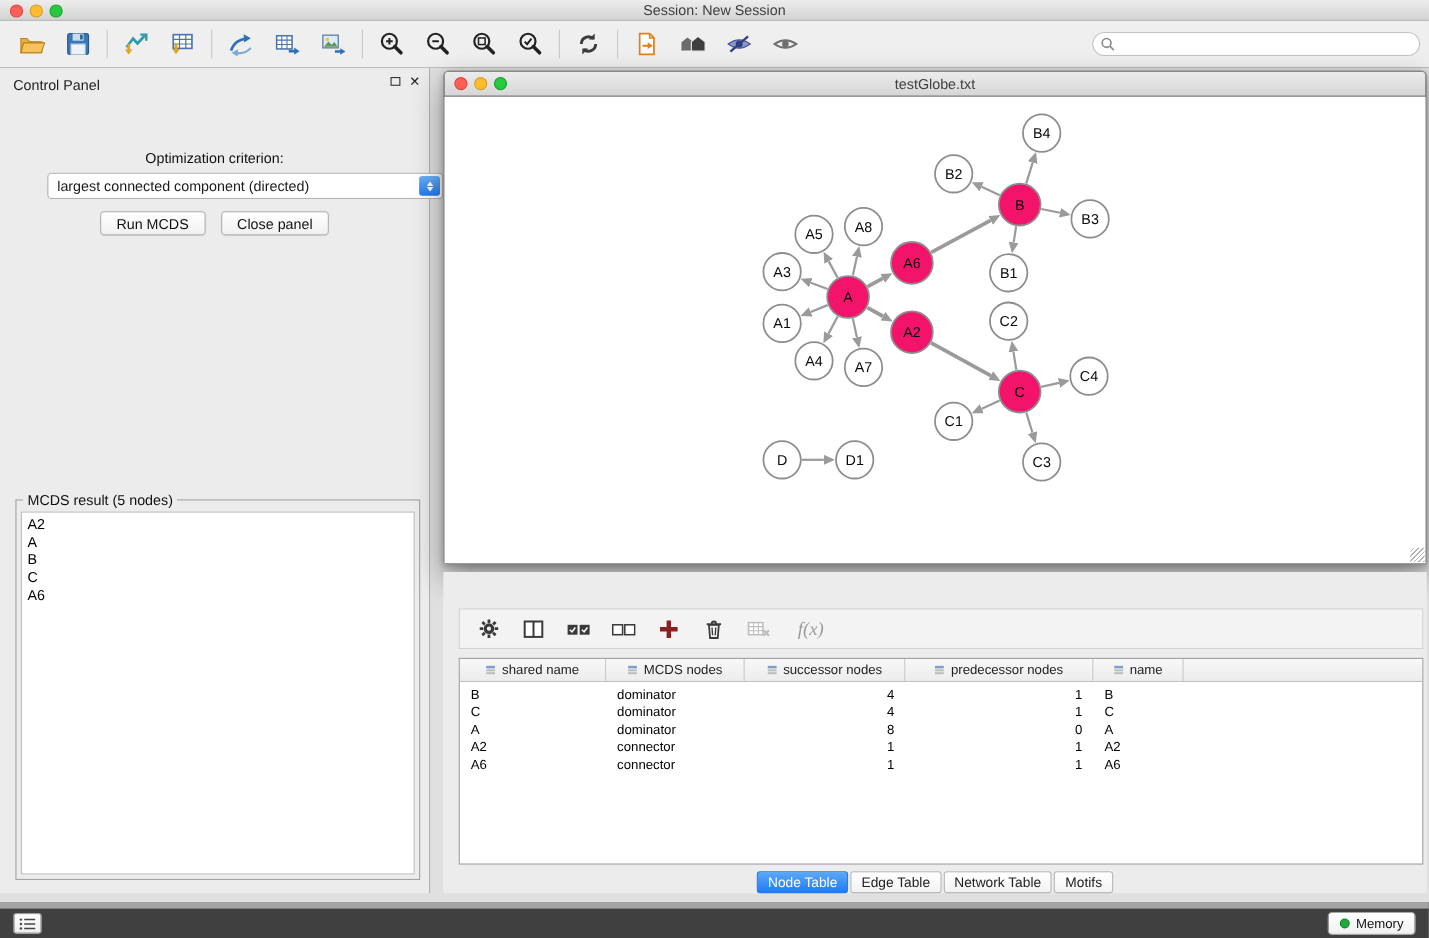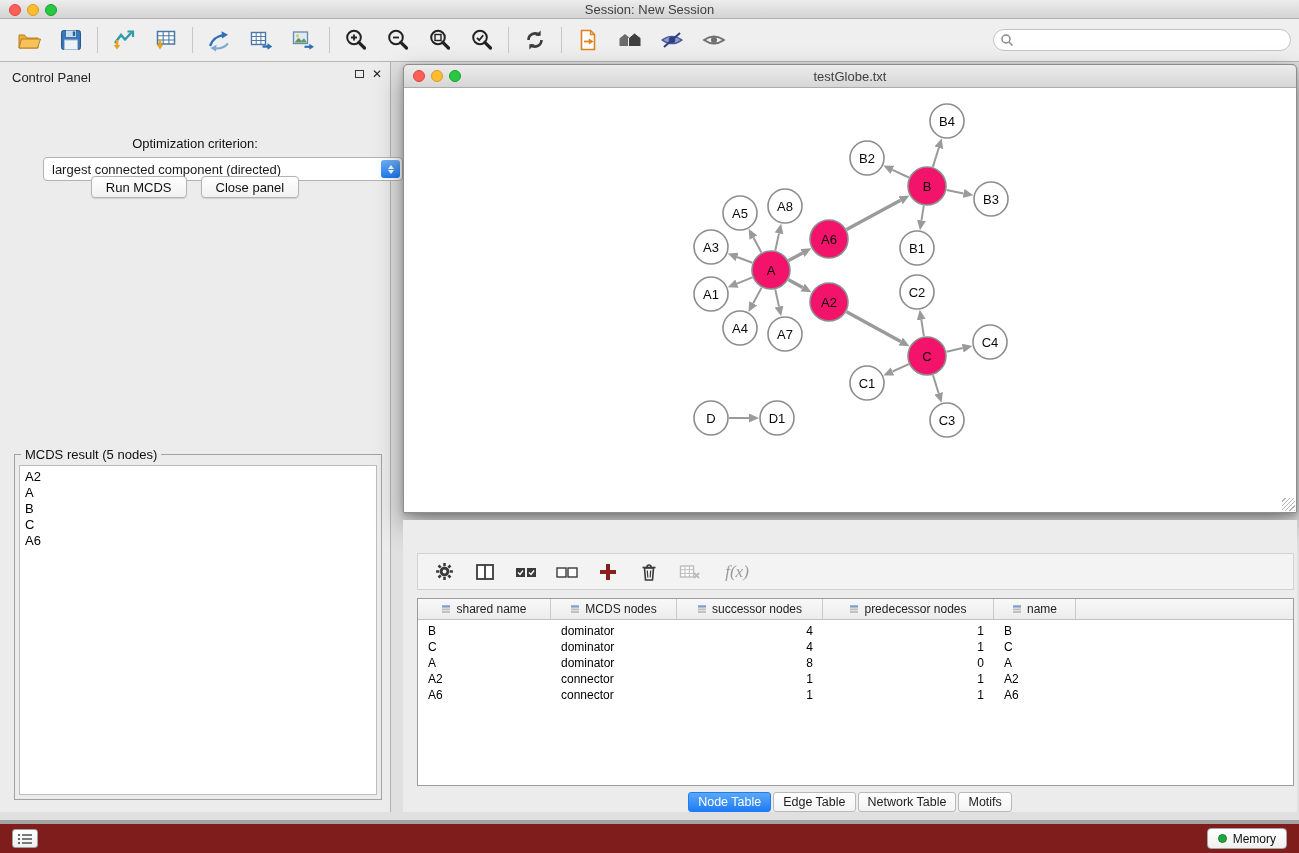--- a/index.html
+++ b/index.html
@@ -50,21 +50,21 @@
 
   .opt-label{position:absolute;top:74px;left:0;width:100%;text-align:center;font-size:13px;color:#111;}
   .dropdown{position:absolute;top:95px;left:43px;width:360px;height:24px;background:#fff;
     border:1px solid #b2b2b2;border-radius:4px;display:flex;align-items:center;padding-left:8px;font-size:13px;}
   .dropdown-stepper{position:absolute;right:2px;top:2px;width:19px;height:18px;border-radius:3px;
     background:linear-gradient(#6fb1f8,#1e7cf3);display:flex;flex-direction:column;align-items:center;justify-content:center;gap:1px;}
   .step-up,.step-down{width:0;height:0;border-left:3.5px solid transparent;border-right:3.5px solid transparent;}
   .step-up{border-bottom:4px solid #fff;}
   .step-down{border-top:4px solid #fff;}
 
-  .btn-row{position:absolute;top:114px;left:0;width:100%;display:flex;justify-content:center;gap:14px;}
+  .btn-row{position:absolute;top:130px;left:0;width:100%;display:flex;justify-content:center;gap:14px;}
   .mac-btn{height:22px;padding:0 14px;border:1px solid #b3b3b3;border-radius:4px;
     background:linear-gradient(#ffffff,#f1f1f1);font-family:inherit;font-size:13px;color:#111;
     display:flex;align-items:center;box-shadow:0 0.5px 1px rgba(0,0,0,0.12);}
 
   .result-box{position:absolute;left:14px;top:392px;width:368px;height:346px;
     border:1px solid #a2a2a2;background:#ececec;}
   .result-legend{position:absolute;top:-8px;left:6px;background:#ececec;padding:0 4px;font-size:13px;color:#111;}
   .result-list{position:absolute;left:4px;right:4px;top:10px;bottom:4px;background:#fff;
     border:1px solid #bdbdbd;overflow:auto;padding:3px 0;}
   .list-item{font-size:13px;line-height:16px;padding:0 5px;color:#000;}
@@ -105,22 +105,22 @@
   .tr{display:flex;height:16px;align-items:center;}
   .td{font-size:12px;color:#000;white-space:nowrap;overflow:hidden;}
   .td.align-left{text-align:left;padding-left:10px;}
   .td.align-right{text-align:right;padding-right:10px;}
 
   .table-tabs{position:absolute;left:0;right:0;top:272px;display:flex;justify-content:center;gap:2px;}
   .table-tabs .seg{border:1px solid #b9b9b9;border-radius:3px;height:20px;font-size:12.5px;padding:0 9px;}
   .table-tabs .seg.seg-selected{border:1px solid #1f7cf5;}
 
   
-  .statusbar{position:absolute;left:0;right:0;bottom:0;height:33px;background:#7f1d1d;
-    border-top:4px solid #a3a3a3;display:flex;align-items:center;padding:0 12px;}
+  .statusbar{position:absolute;left:0;right:0;bottom:0;height:33px;background:#404040;
+    border-top:6px solid #a3a3a3;display:flex;align-items:center;padding:0 12px;}
   .menu-btn{width:26px;height:19px;border:1px solid #9f9f9f;border-radius:3px;
     background:linear-gradient(#fff,#efefef);display:flex;align-items:center;justify-content:center;}
   .memory-btn{margin-left:auto;height:21px;border:1px solid #a5a5a5;border-radius:4px;
     background:linear-gradient(#fff,#f0f0f0);display:flex;align-items:center;gap:6px;padding:0 10px;}
   .mem-dot{width:9px;height:9px;border-radius:50%;background:#1fa83b;border:1px solid #15822b;}
   .memory-label{font-size:12px;color:#111;}
 </style>
 </head>
 <body>
 

